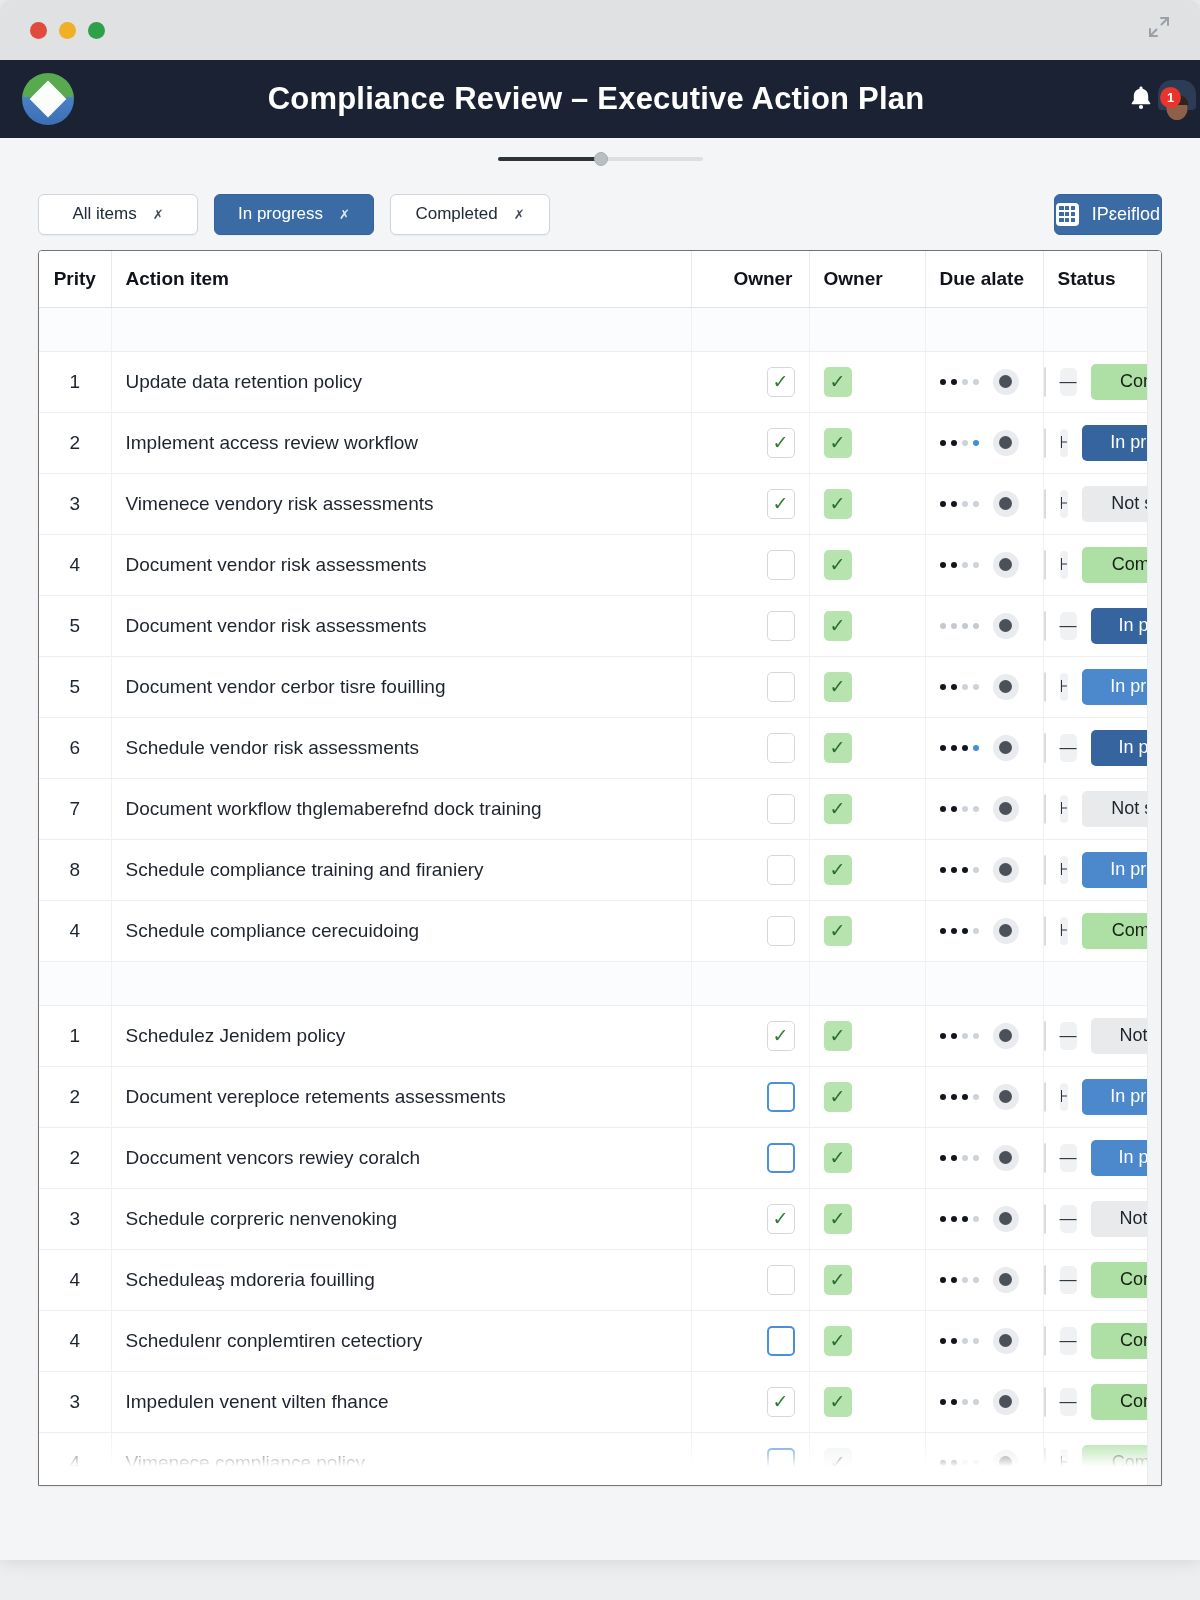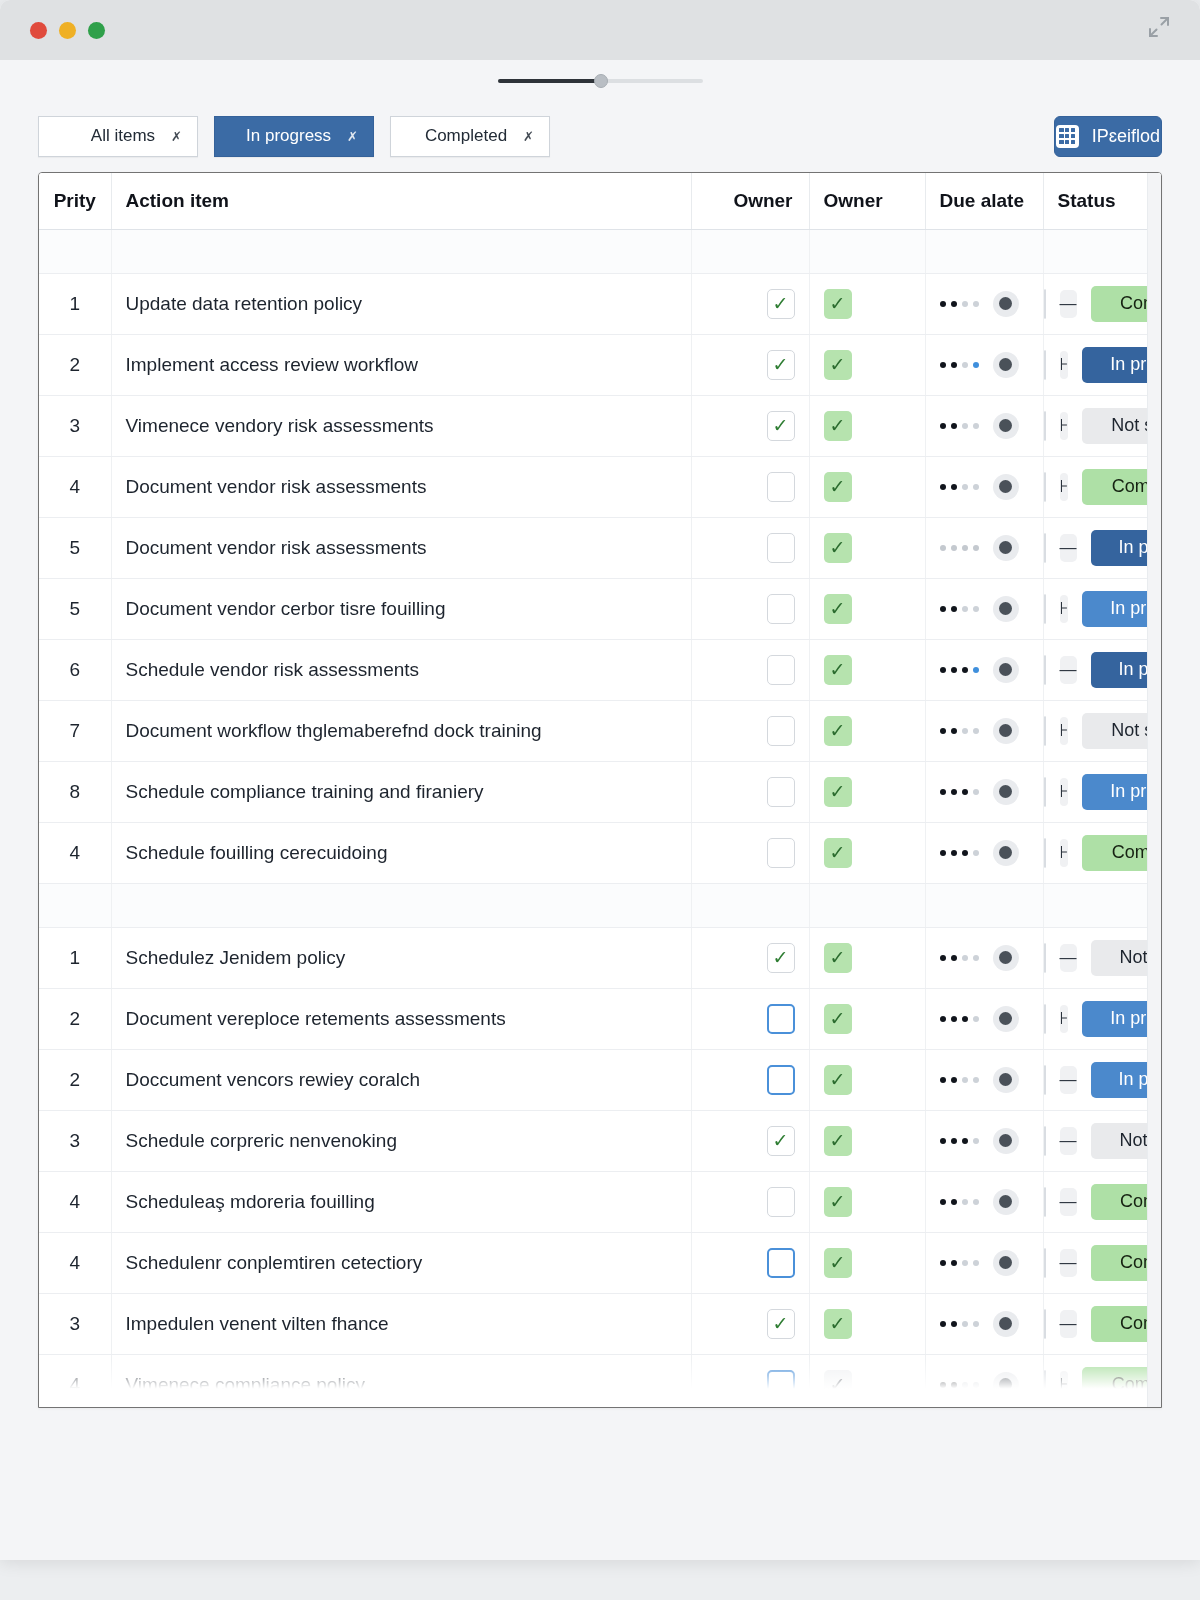--- a/index.html
+++ b/index.html
@@ -97,23 +97,23 @@
     background: #b9bec4; border: 1px solid #a7adb3;
   }
 
   
   .toolbar {
     display: flex; align-items: center; gap: 16px;
     padding: 6px 38px 0 38px; height: 62px;
   }
   .dd {
     height: 41px; min-width: 160px;
-    border: 1px solid #cfd4da; border-radius: 0;
+    border: 1px solid #cfd4da; border-radius: 6px;
     background: #ffffff; color: #222b36;
-    display: flex; align-items: center; justify-content: flex-end;
+    display: flex; align-items: center; justify-content: center;
     padding: 0 15px; font-size: 17px;
     box-shadow: 0 1px 1px rgba(0,0,0,.04);
   }
   .dd.primary { background: #3b6ba5; border-color: #35629a; color: #fff; }
   .dd .chev { font-size: 13px; margin-left: 16px; opacity: .85; }
   .spacer { flex: 1; }
   .btn-primary {
     height: 41px; background: #3b6ba5; border: 1px solid #35629a;
     border-radius: 6px; color: #fff; display: flex; align-items: center;
     gap: 13px; padding: 0 1px; font-size: 18px;
@@ -237,20 +237,38 @@
     <span class="expand-icon">
       <svg width="26" height="26" viewBox="0 0 26 26" fill="none" stroke="#9aa0a6" stroke-width="2" stroke-linecap="round">
         <path d="M15 4 L22 4 L22 11"></path>
           <path d="M22 4 L15.5 10.5"></path>
         <path d="M11 22 L4 22 L4 15"></path>
           <path d="M4 22 L10.5 15.5"></path>
       </svg>
     </span>
   </div>
 
+  <div class="appheader">
+    <div class="logo"></div>
+    <div class="apptitle">Compliance Review – Executive Action Plan</div>
+    <div class="hdr-right">
+      <span class="bell">
+        <svg width="26" height="27" viewBox="0 0 26 27" fill="#ffffff">
+          <path d="M13 2.5c-.9 0-1.6.7-1.6 1.6v.7C8 5.6 5.8 8.5 5.8 12v4.3l-2 2.6c-.4.5 0 1.3.7 1.3h17c.7 0 1.1-.8.7-1.3l-2-2.6V12c0-3.5-2.2-6.4-5.6-7.2v-.7c0-.9-.7-1.6-1.6-1.6z"></path>
+          <circle cx="13" cy="23" r="2.1"></circle>
+        </svg>
+      </span>
+      <span class="avatar-wrap">
+        <span class="avatar">
+          <span class="face"></span><span class="head"></span><span class="hair"></span>
+        </span>
+        <span class="badge-count">1</span>
+      </span>
+    </div>
+  </div>
 
   <div class="slider-row">
     <div class="slider">
       <span class="track"></span>
       <span class="fill"></span>
       <span class="knob"></span>
     </div>
   </div>
 
   <div class="toolbar">
@@ -605,21 +623,21 @@
             <td class="c-sta" style="padding-left: 0px;">
               <span class="due-cell">
                 <span class="due-box"></span>
                 <span class="due-ind">⊦</span>
                 <span class="badge inprogress-light">In progress</span>
               </span>
             </td>
           </tr>
           <tr class="item-row">
             <td class="c-pri">4</td>
-            <td class="c-act">Schedule fouilling cerecuidoing</td>
+            <td class="c-act">Schedule compliance cerecuidoing</td>
             <td class="c-own1">
               <span class="cell-flex">
                 <span class="cb empty">✓</span>
               </span>
             </td>
             <td class="c-own2">
               <span class="owner-cell">
                 <span class="cbg">✓</span>
               </span>
             </td>

